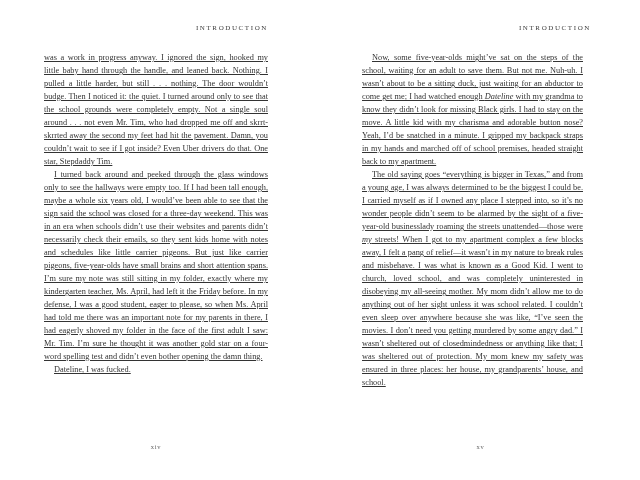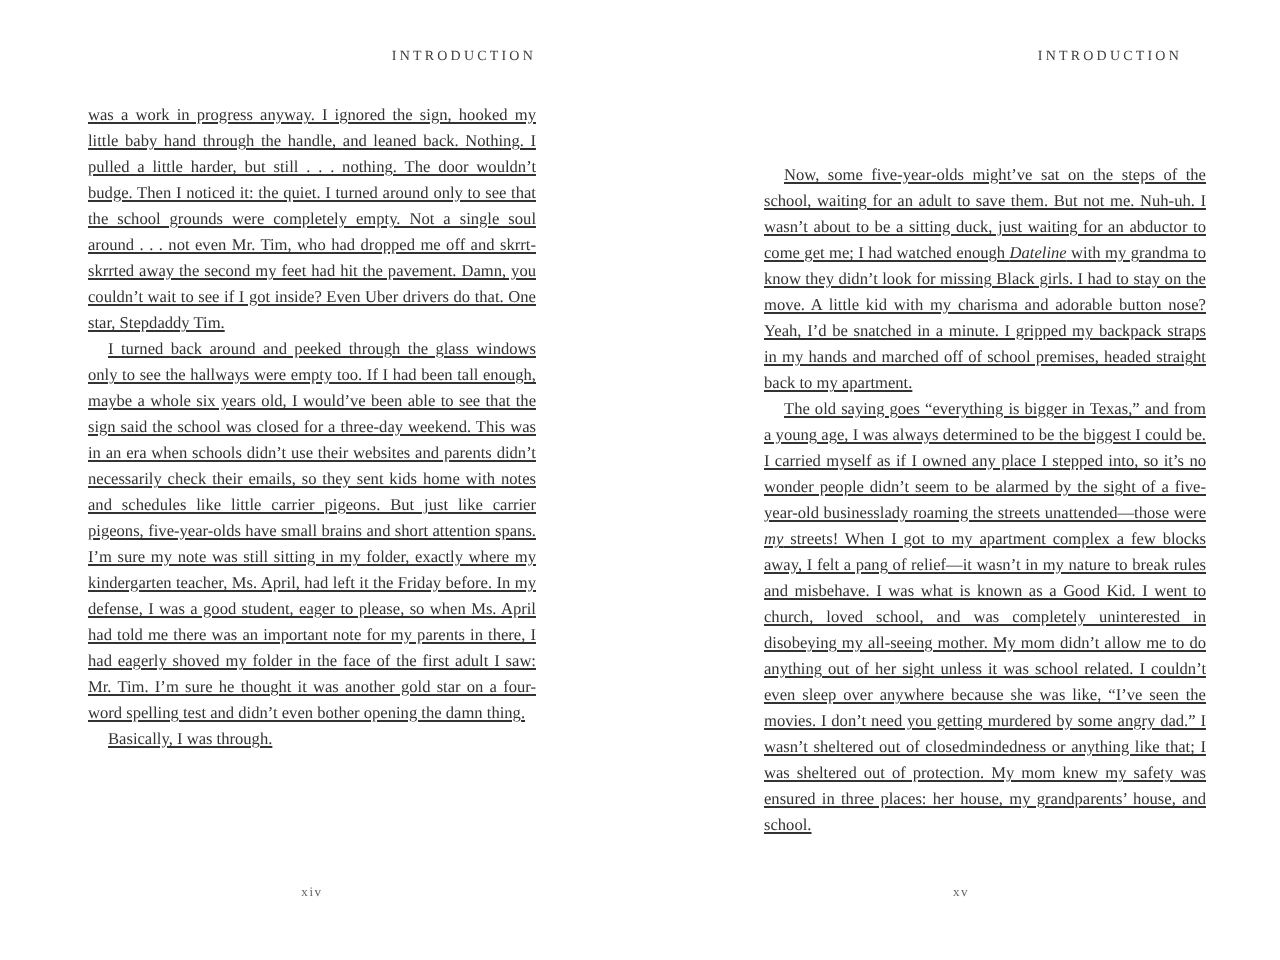--- a/index.html
+++ b/index.html
@@ -25,42 +25,42 @@
     position:absolute;top:51px;
     font-size:8.3px;line-height:13px;
     color:var(--body-text);
     text-align:justify;
     hyphens:auto;-webkit-hyphens:auto;
   }
   .page--left .running-head{left:44px;width:224px;}
   .page--left .page-body{left:44px;width:224px;}
   .page--left .folio{left:44px;width:224px;}
   .page--right .running-head{left:50px;width:221px;}
-  .page--right .page-body{left:62px;width:221px;margin-top:30px;}
+  .page--right .page-body{left:42px;width:221px;}
   .page--right .folio{left:50px;width:221px;}
   .para{margin:0;text-decoration:underline;}
   .para.indent{text-indent:10px;}
   .para i{font-style:italic;}
   .folio{
     position:absolute;top:443px;text-align:center;
     font-size:6.5px;letter-spacing:0.8px;
     color:var(--folio-text);
   }
 </style>
 </head>
 <body>
 
 <div class="spread">
 
   <div class="page page--left">
     <div class="running-head">INTRODUCTION</div>
     <div class="page-body">
         <p class="para"><span>was a work in progress anyway. I ignored the sign, hooked my little baby hand through the handle, and leaned back. Nothing. I pulled a little harder, but still . . . nothing. The door wouldn’t budge. Then I noticed it: the quiet. I turned around only to see that the school grounds were completely empty. Not a single soul around . . . not even Mr. Tim, who had dropped me off and skrrt-skrrted away the second my feet had hit the pavement. Damn, you couldn’t wait to see if I got inside? Even Uber drivers do that. One star, Stepdaddy Tim.</span></p>
         <p class="para indent"><span>I turned back around and peeked through the glass windows only to see the hallways were empty too. If I had been tall enough, maybe a whole six years old, I would’ve been able to see that the sign said the school was closed for a three-day weekend. This was in an era when schools didn’t use their websites and parents didn’t necessarily check their emails, so they sent kids home with notes and schedules like little carrier pigeons. But just like carrier pigeons, five-year-olds have small brains and short attention spans. I’m sure my note was still sitting in my folder, exactly where my kindergarten teacher, Ms. April, had left it the Friday before. In my defense, I was a good student, eager to please, so when Ms. April had told me there was an important note for my parents in there, I had eagerly shoved my folder in the face of the first adult I saw: Mr. Tim. I’m sure he thought it was another gold star on a four-word spelling test and didn’t even bother opening the damn thing.</span></p>
-        <p class="para indent"><span>Basically, I was through.</span></p>
+        <p class="para indent"><span>Dateline, I was fucked.</span></p>
       </div>
     <div class="folio">xiv</div>
   </div>
 
   <div class="page page--right">
     <div class="running-head">INTRODUCTION</div>
     <div class="page-body">
         <p class="para indent"><span>Now, some five-year-olds might’ve sat on the steps of the school, waiting for an adult to save them. But not me. Nuh-uh. I wasn’t about to be a sitting duck, just waiting for an abductor to come get me; I had watched enough </span><i>Dateline</i><span> with my grandma to know they didn’t look for missing Black girls. I had to stay on the move. A little kid with my charisma and adorable button nose? Yeah, I’d be snatched in a minute. I gripped my backpack straps in my hands and marched off of school premises, headed straight back to my apartment.</span></p>
         <p class="para indent"><span>The old saying goes “everything is bigger in Texas,” and from a young age, I was always determined to be the biggest I could be. I carried myself as if I owned any place I stepped into, so it’s no wonder people didn’t seem to be alarmed by the sight of a five-year-old businesslady roaming the streets unattended—those were </span><i>my</i><span> streets! When I got to my apartment complex a few blocks away, I felt a pang of relief—it wasn’t in my nature to break rules and misbehave. I was what is known as a Good Kid. I went to church, loved school, and was completely uninterested in disobeying my all-seeing mother. My mom didn’t allow me to do anything out of her sight unless it was school related. I couldn’t even sleep over anywhere because she was like, “I’ve seen the movies. I don’t need you getting murdered by some angry dad.” I wasn’t sheltered out of closedmindedness or anything like that; I was sheltered out of protection. My mom knew my safety was ensured in three places: her house, my grandparents’ house, and school.</span></p>
       </div>

